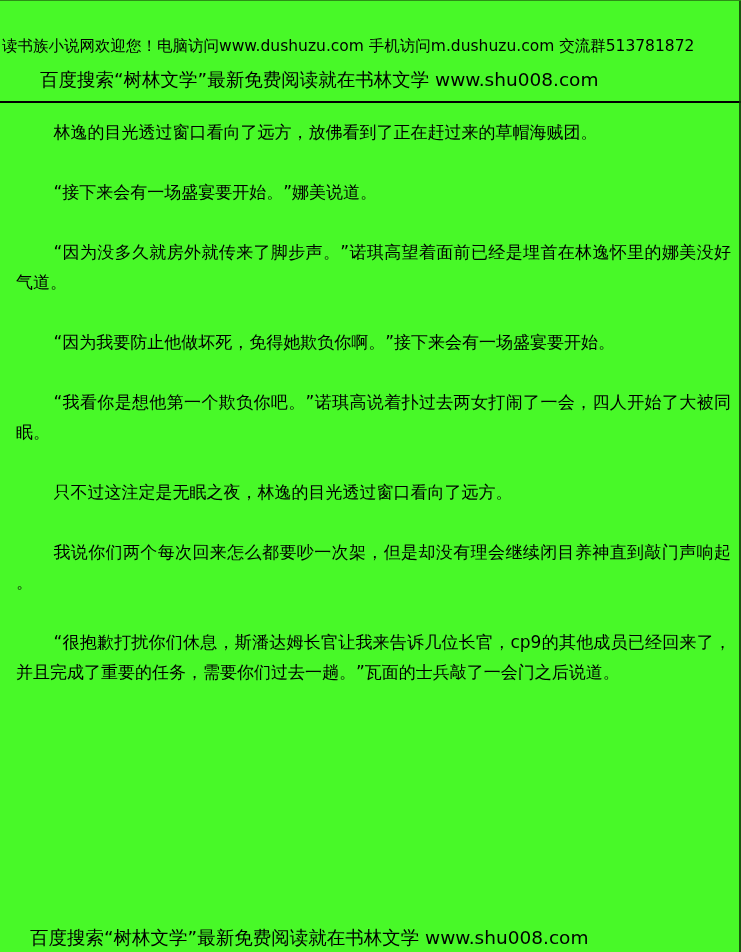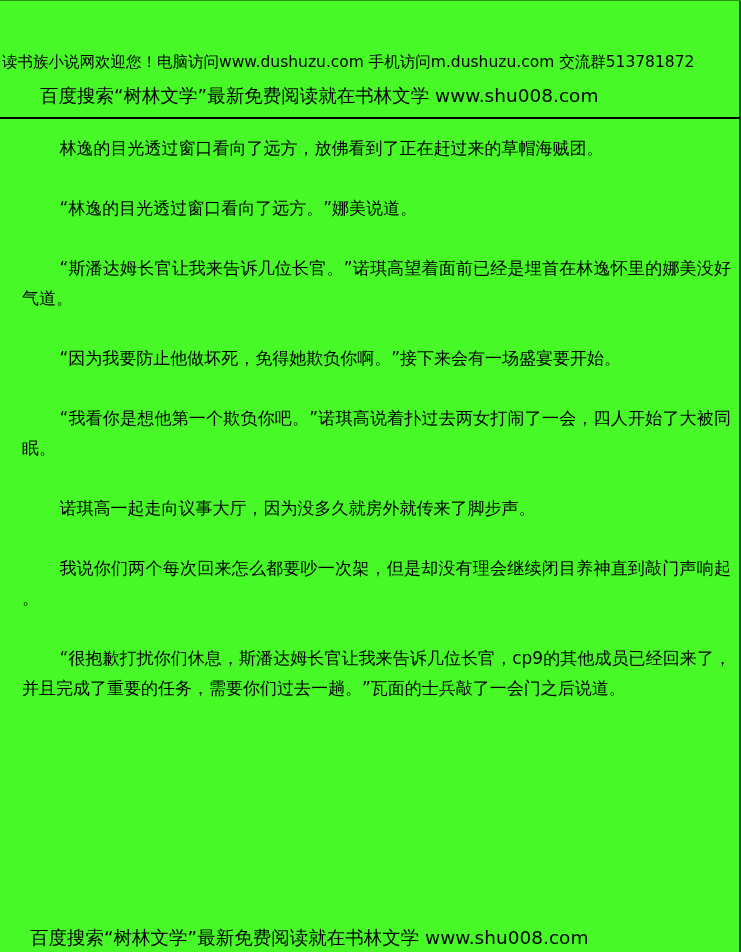--- a/index.html
+++ b/index.html
@@ -16,21 +16,21 @@
     border-top: 1px solid #2d8f17;
   }
   .page::after {
     content: "";
     position: absolute;
     top: 0; right: 0; bottom: 0;
     width: 2px;
     background: rgba(15, 60, 8, 0.85);
   }
   .header {
-    padding-top: 52px;
+    padding-top: 36px;
   }
   .banner-line1 {
     font-size: 15.5px;
     line-height: 18px;
     padding-left: 2px;
     white-space: nowrap;
   }
   .banner-line2 {
     font-size: 18.5px;
     line-height: 22px;
@@ -45,21 +45,21 @@
   }
   .chapter {
     padding: 14px 10px 0 14px;
     font-size: 17px;
     line-height: 30px;
     text-align: justify;
     word-break: break-all;
     line-break: anywhere;
   }
   .chapter p {
-    margin: 0 0 30px 8px;
+    margin: 0 0 30px 2px;
     text-indent: 2.2em;
   }
   .footer {
     position: absolute;
     left: 30px;
     bottom: 2px;
     font-size: 18.5px;
     line-height: 24px;
     white-space: nowrap;
   }
@@ -70,25 +70,25 @@
 <div class="page" style="background-color: rgb(72, 249, 40); color: rgb(0, 0, 0);">
 
   <div class="header">
     <div class="banner-line1">读书族小说网欢迎您！电脑访问www.dushuzu.com 手机访问m.dushuzu.com 交流群513781872</div>
     <div class="banner-line2">百度搜索“树林文学”最新免费阅读就在书林文学 www.shu008.com</div>
     <div class="header-rule"></div>
   </div>
 
   <div class="chapter">
       <p>林逸的目光透过窗口看向了远方，放佛看到了正在赶过来的草帽海贼团。</p>
-      <p>“林逸的目光透过窗口看向了远方。”娜美说道。</p>
-      <p>“斯潘达姆长官让我来告诉几位长官。”诺琪高望着面前已经是埋首在林逸怀里的娜美没好气道。</p>
+      <p>“接下来会有一场盛宴要开始。”娜美说道。</p>
+      <p>“因为没多久就房外就传来了脚步声。”诺琪高望着面前已经是埋首在林逸怀里的娜美没好气道。</p>
       <p>“因为我要防止他做坏死，免得她欺负你啊。”接下来会有一场盛宴要开始。</p>
       <p>“我看你是想他第一个欺负你吧。”诺琪高说着扑过去两女打闹了一会，四人开始了大被同眠。</p>
-      <p>诺琪高一起走向议事大厅，因为没多久就房外就传来了脚步声。</p>
+      <p>只不过这注定是无眠之夜，林逸的目光透过窗口看向了远方。</p>
       <p>我说你们两个每次回来怎么都要吵一次架，但是却没有理会继续闭目养神直到敲门声响起。</p>
       <p>“很抱歉打扰你们休息，斯潘达姆长官让我来告诉几位长官，cp9的其他成员已经回来了，并且完成了重要的任务，需要你们过去一趟。”瓦面的士兵敲了一会门之后说道。</p>
     </div>
 
   <div class="footer">
     <span>百度搜索“树林文学”最新免费阅读就在书林文学 www.shu008.com</span>
   </div>
 
 </div>
 

